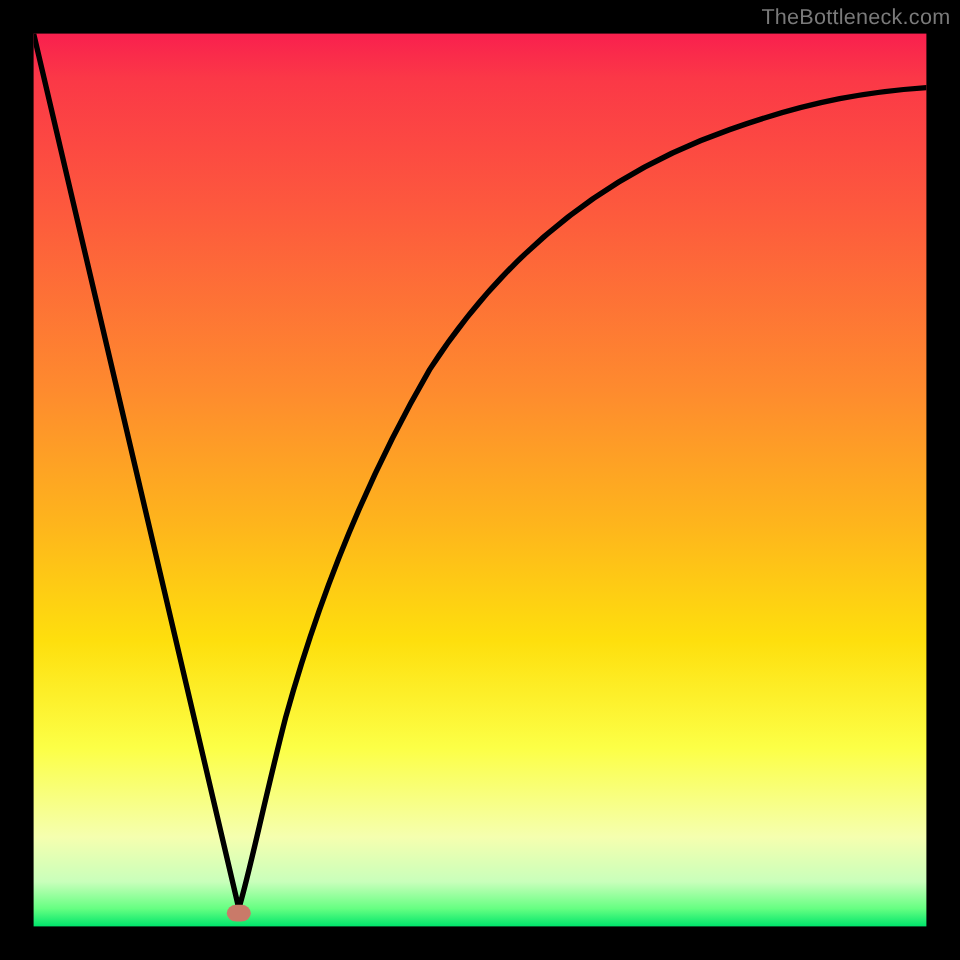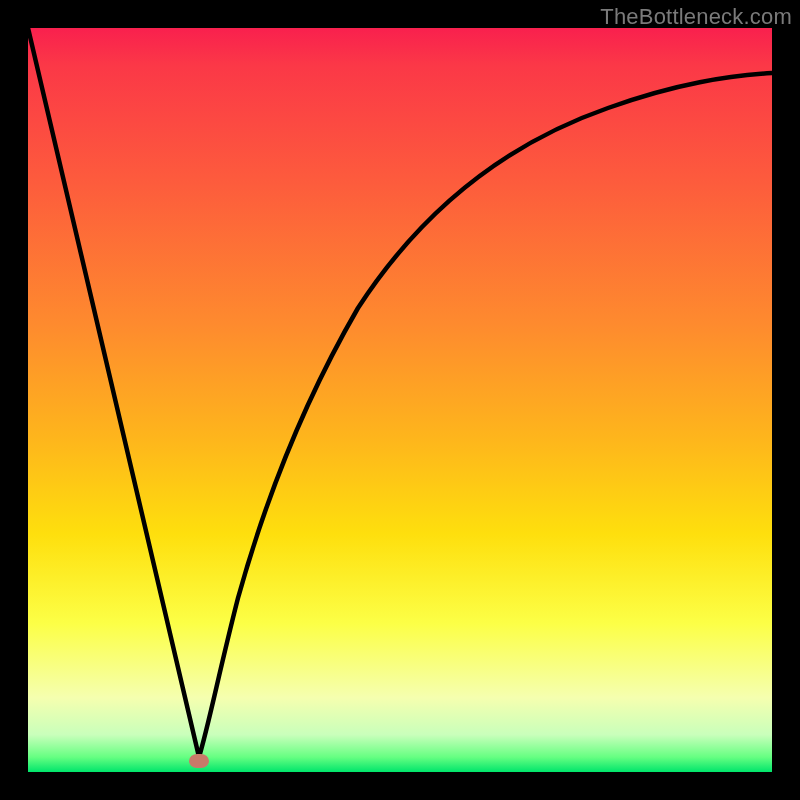--- a/index.html
+++ b/index.html
@@ -37,21 +37,21 @@
       #c9ffbb 95%,
       #66ff82 98%,
       #00e56b 100%
     );
   }
   .watermark {
     position: absolute;
     top: 4px;
     right: 8px;
     color: #7a7a7a;
-    font-size: 22px;
+    font-size: 18px;
     font-weight: 500;
     letter-spacing: 0.2px;
     z-index: 20;
     user-select: none;
   }
   svg.curve {
     position: absolute;
     left: 0;
     top: 0;
     width: 744px;

